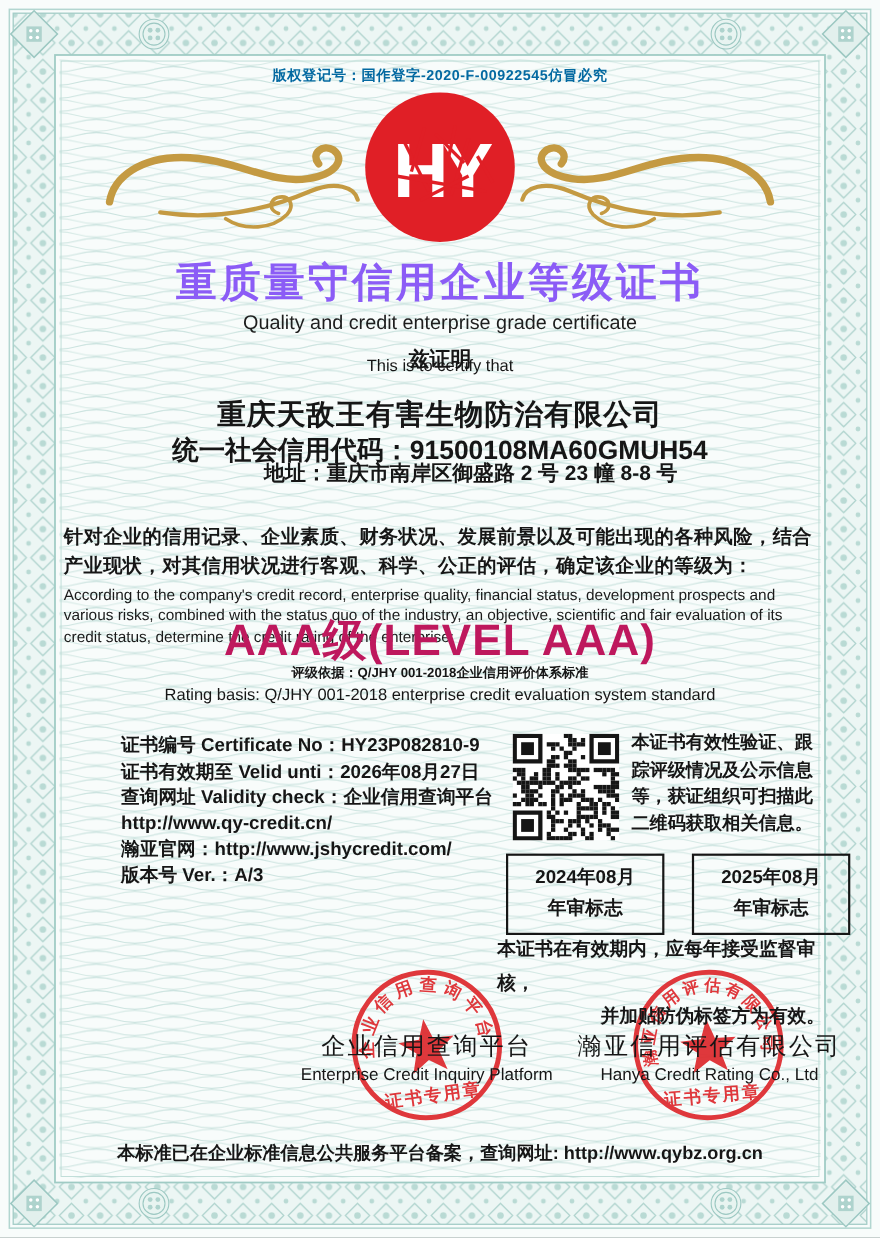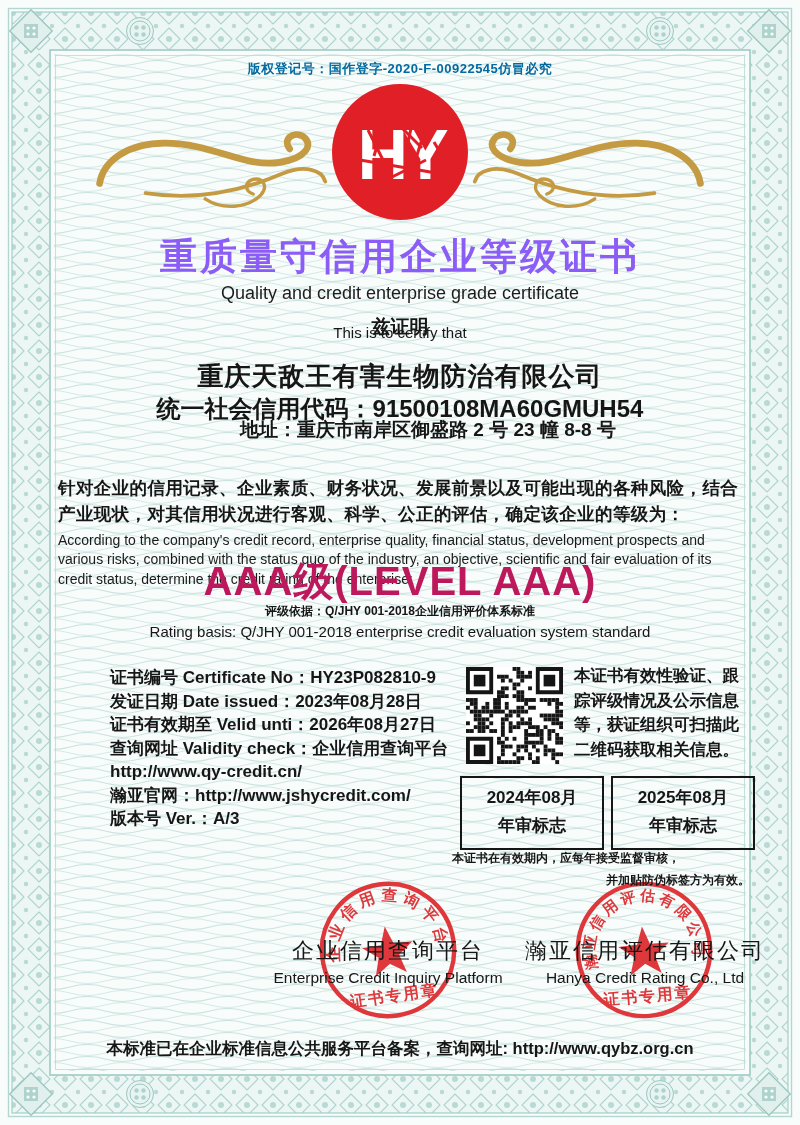--- a/index.html
+++ b/index.html
@@ -35,25 +35,25 @@
   .grade{top:554px;font-size:40px;font-weight:800;color:#be185d;letter-spacing:1px;}
   .basis-cn{top:603px;font-size:12px;font-weight:700;}
   .basis-en{top:623px;font-size:15px;font-weight:500;}
 
   .details{left:64px;top:666px;width:400px;text-align:left;margin-left:46px;}
   .details div{font-size:17px;font-weight:600;line-height:23.5px;white-space:nowrap;}
 
   .qr{left:466px;top:667px;width:97px;height:97px;}
   .qr-note{left:574px;top:663px;width:180px;text-align:left;font-size:16.5px;font-weight:600;line-height:24.5px;}
 
-  .badges{left:460px;top:776px;display:flex;gap:7px;}
+  .badges{left:460px;top:776px;display:flex;gap:25px;}
   .badge{width:140px;height:64px;border:2.5px solid #161616;text-align:center;padding-top:6px;box-sizing:content-box;}
   .badge div{font-size:17px;font-weight:600;line-height:28px;}
 
-  .supervision{left:452px;top:848px;width:298px;text-align:left;font-size:12px;font-weight:700;line-height:1.8;}
+  .supervision{left:452px;top:848px;width:298px;text-align:left;font-size:17px;font-weight:700;line-height:1.8;}
   .supervision .l2{text-align:right;}
 
   .stamp{top:876px;width:148px;height:148px;opacity:.93;z-index:1;}
   .stamp-left{left:314px;transform:rotate(-8deg);}
   .stamp-right{left:570px;transform:rotate(-5deg);}
   .org{top:936px;width:302px;text-align:center;z-index:3;}
   .org-left{left:237px;}
   .org-right{left:494px;}
   .org-cn{font-size:22px;font-weight:500;letter-spacing:2px;}
   .org-en{font-size:15.5px;font-weight:500;margin-top:3px;}
@@ -209,21 +209,20 @@
     <div class="eval-cn">针对企业的信用记录、企业素质、财务状况、发展前景以及可能出现的各种风险，结合产业现状，对其信用状况进行客观、科学、公正的评估，确定该企业的等级为：</div>
     <div class="eval-en">According to the company's credit record, enterprise quality, financial status, development prospects and various risks, combined with the status quo of the industry, an objective, scientific and fair evaluation of its credit status, determine the credit rating of the enterprise:</div>
   </div>
 
   <div class="layer abs ctr grade">AAA级(LEVEL AAA)</div>
   <div class="layer abs ctr basis-cn">评级依据：Q/JHY 001-2018企业信用评价体系标准</div>
   <div class="layer abs ctr basis-en">Rating basis: Q/JHY 001-2018 enterprise credit evaluation system standard</div>
 
   <div class="layer abs details">
     <div>证书编号 Certificate No：HY23P082810-9</div>
-    <div>发证日期 Date issued：2023年08月28日</div>
     <div>证书有效期至 Velid unti：2026年08月27日</div>
     <div>查询网址 Validity check：企业信用查询平台</div>
     <div>http://www.qy-credit.cn/</div>
     <div>瀚亚官网：http://www.jshycredit.com/</div>
     <div>版本号 Ver.：A/3</div>
   </div>
 
   <svg class="layer abs qr" viewBox="0 0 100 100">
     <rect width="100" height="100" fill="#ffffff"></rect>
     <g id="qr-cells" fill="#151515">

